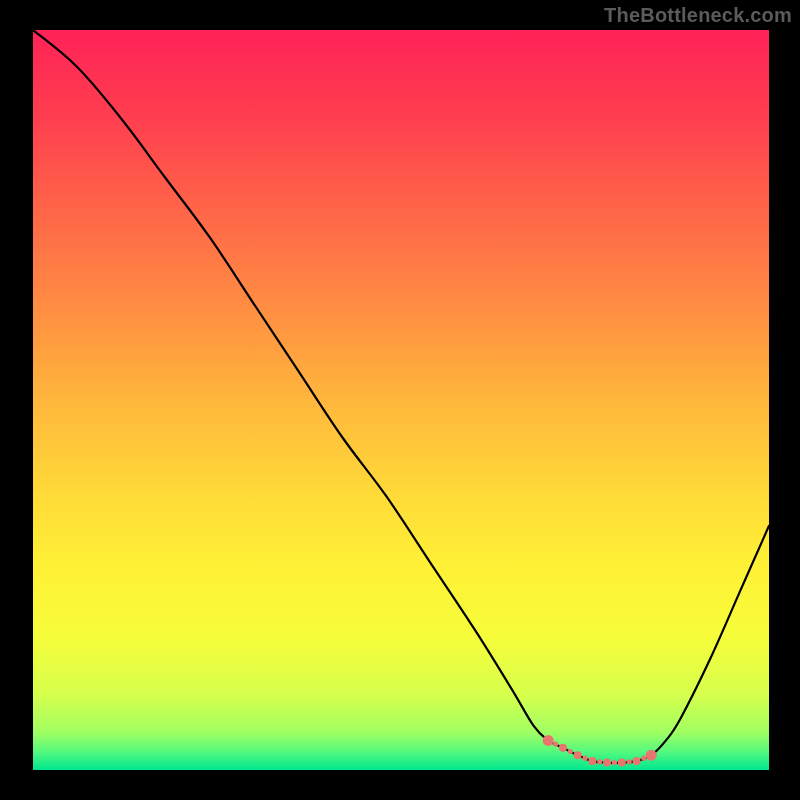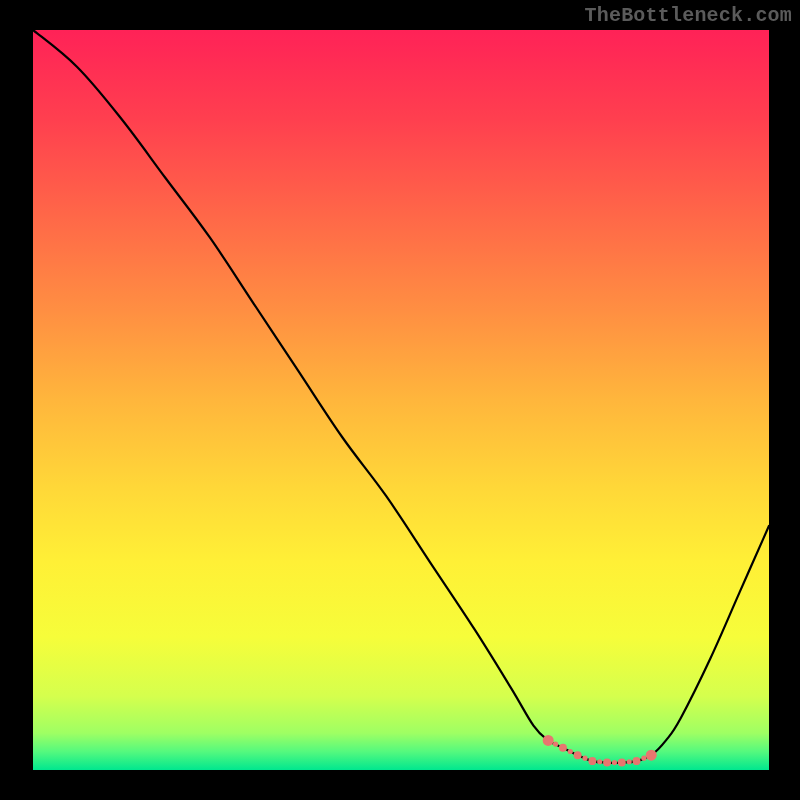--- a/index.html
+++ b/index.html
@@ -7,21 +7,21 @@
   .frame {
     width: 800px;
     height: 800px;
     background: #000;
     position: relative;
   }
   .watermark {
     position: absolute;
     top: 4px;
     right: 8px;
-    font-family: Liberation Mono, monospace;
+    font-family: Liberation Sans, sans-serif;
     font-size: 20px;
     font-weight: bold;
     color: #5b5b5b;
     z-index: 5;
     letter-spacing: 0.2px;
   }
   .plot {
     position: absolute;
     left: 33px;
     top: 30px;

